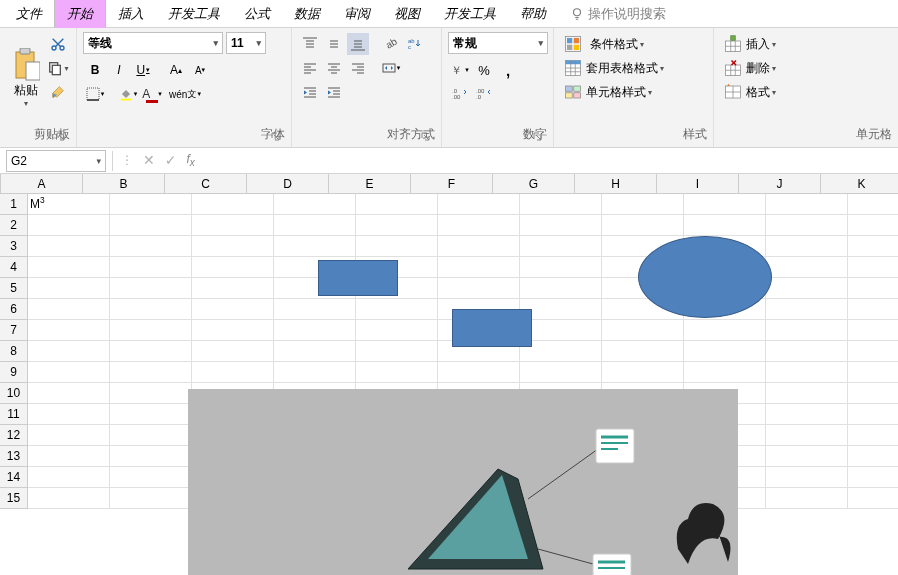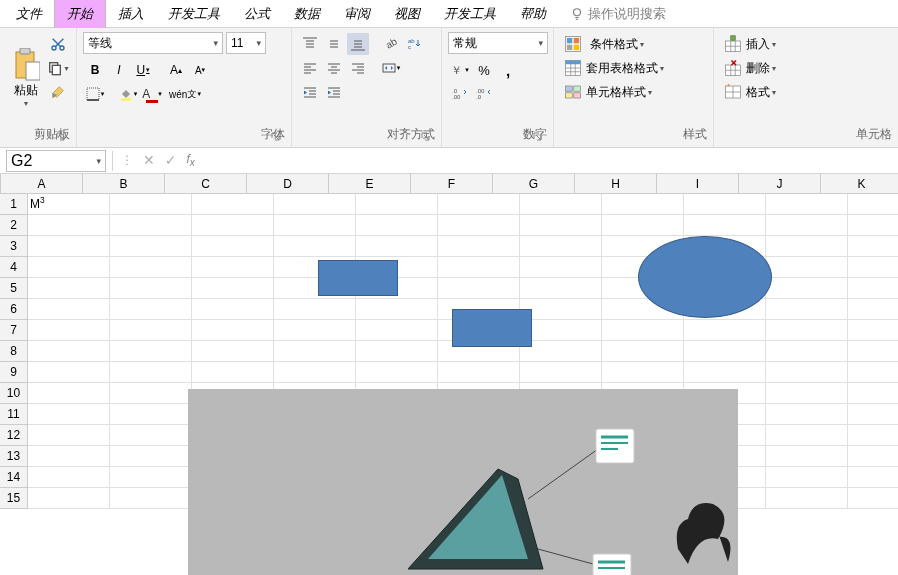--- a/index.html
+++ b/index.html
@@ -16,30 +16,30 @@
 .group-body { flex: 1; display: flex; }
 .group-label { text-align: right; font-size: 12px; color: #666; padding: 2px 0 4px; position: relative; }
 .dlg-launch { position: absolute; right: 2px; bottom: 3px; width: 14px; height: 14px; display: flex; align-items: center; justify-content: center; }
 
 .btn-big { display: flex; flex-direction: column; align-items: center; justify-content: center; padding: 2px 6px; cursor: pointer; }
 .btn-small { width: 22px; height: 22px; display: flex; align-items: center; justify-content: center; cursor: pointer; margin: 1px; }
 
 .col { display: flex; flex-direction: column; }
 .row { display: flex; align-items: center; }
 
-.font-select { height: 22px; font-size: 12px; border: 1px solid #c0c0c0; background: #fff; padding: 1px 18px 1px 4px; position: relative; display: flex; align-items: center; }
+.font-select { height: 22px; font-size: 12px; border: 1px solid #c0c0c0; background: #fff; padding: 1px 18px 1px 4px; position: relative; display: flex; align-items: center; font-weight: bold; }
 .font-select.wide { width: 140px; }
 .font-select.narrow { width: 40px; }
 .font-select::after { content: '▾'; position: absolute; right: 4px; font-size: 9px; color: #555; }
 
 .btn-row-item { display: flex; align-items: center; padding: 2px 4px; margin: 1px 0; cursor: pointer; font-size: 12px; }
 .btn-row-item .drop { margin-left: 2px; font-size: 8px; color: #555; }
 
 .namebox-row { height: 26px; display: flex; align-items: center; border-bottom: 1px solid #d4d4d4; background: #fff; }
-.namebox { width: 100px; height: 22px; border: 1px solid #c0c0c0; padding: 0 4px; display: flex; align-items: center; font-size: 16px; margin: 0 6px; }
+.namebox { width: 100px; height: 22px; border: 1px solid #c0c0c0; padding: 0 4px; display: flex; align-items: center; font-size: 12px; margin: 0 6px; }
 .namebox::after { content: '▾'; margin-left: auto; font-size: 9px; color: #555; }
 .fx-controls { display: flex; align-items: center; gap: 10px; padding: 0 8px; color: #b0b0b0; }
 .fx-controls .fx { font-style: italic; color: #888; }
 .formula-input { flex: 1; height: 22px; padding: 0 6px; font-size: 12px; }
 
 .grid-area { position: relative; overflow: hidden; height: calc(575px - 28px - 120px - 26px); }
 .corner { width: 28px; height: 20px; background: #f3f3f3; border-right: 1px solid #ccc; border-bottom: 1px solid #ccc; }
 .col-headers { display: flex; height: 20px; background: #f3f3f3; }
 .col-header { width: 82px; border-right: 1px solid #ccc; border-bottom: 1px solid #ccc; text-align: center; font-size: 12px; line-height: 20px; }
 .row-header { width: 28px; height: 21px; background: #f3f3f3; border-right: 1px solid #ccc; border-bottom: 1px solid #ccc; text-align: center; font-size: 12px; line-height: 21px; }

